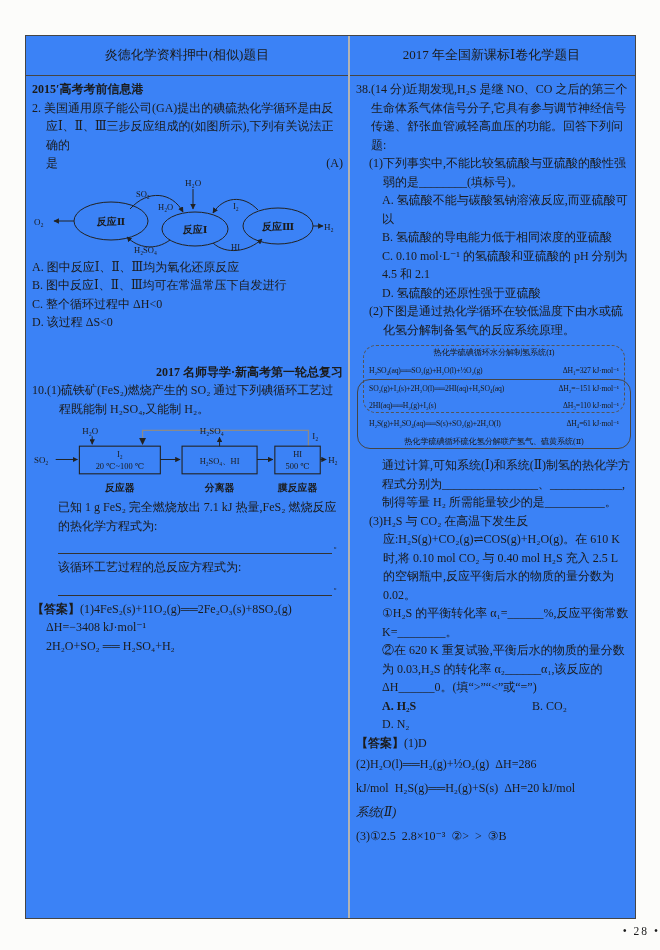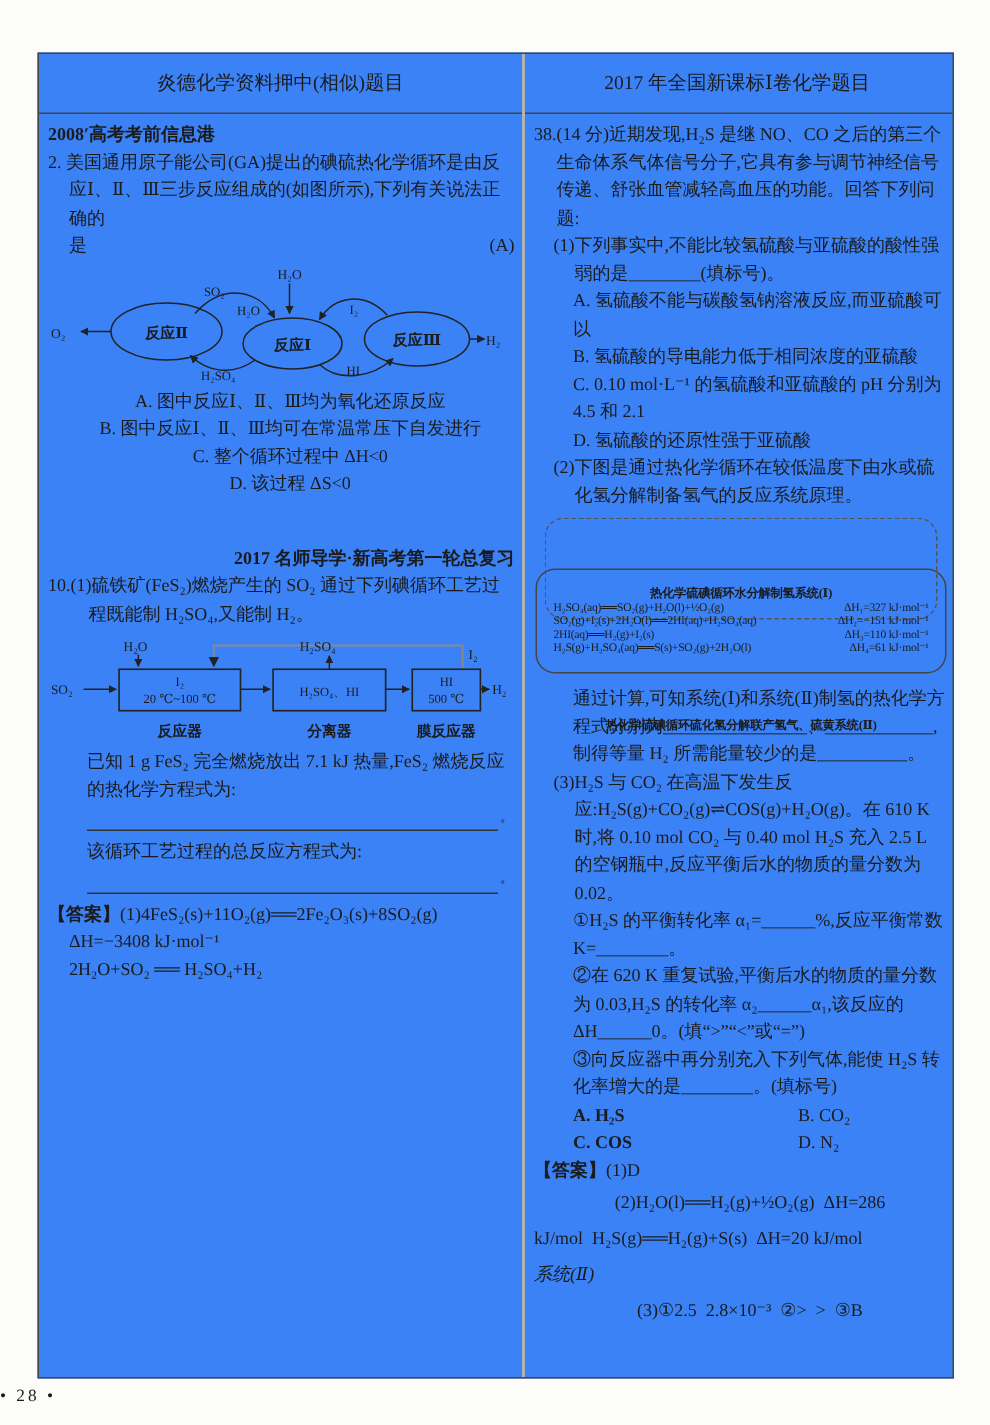--- a/index.html
+++ b/index.html
@@ -21,21 +21,21 @@
   .col{position:absolute;top:44px;}
   .col-left{left:6px;width:311px;}
   .col-right{left:330px;width:276px;}
   p{margin:0;}
   .bold{font-weight:bold;}
   .sec-title{font-weight:bold;}
   .hang13{padding-left:14px;text-indent:-14px;}
   .hang15{padding-left:15px;text-indent:-15px;}
   .hang26{padding-left:27px;text-indent:-27px;}
   .sub-item{margin-left:13px;padding-left:14px;text-indent:-14px;}
-  .ml12{margin-left:12px;text-align:center;}
+  .ml12{}
   .ml26{margin-left:26px;}
   .tail-row{display:flex;justify-content:space-between;padding-left:14px;}
   .blank-line{display:flex;align-items:flex-end;margin:3px 0 4px 26px;height:16px;}
   .blank-line .rule{flex:1;border-bottom:1px solid #333;height:13px;}
   .blank-line .dot{font-size:10px;margin-left:1px;}
   .ans-first{padding-left:35px;text-indent:-35px;}
   .ans-cont{margin-left:14px;}
   .ans-line{white-space:pre-wrap;}
   .ans-right{line-height:24px;}
   .kai{font-style:italic;}
@@ -45,38 +45,38 @@
   
   .sysbox{position:relative;height:108px;margin:4px 0 5px 0;}
   .rect-dashed{position:absolute;top:2px;left:7px;right:7px;height:66px;
     border:1px dashed #555;border-radius:13px;}
   .rect-solid{position:absolute;top:36px;left:1px;right:1px;bottom:2px;
     border:1.2px solid #454545;border-radius:13px;}
   .sysrows{position:absolute;top:5px;left:13px;right:13px;bottom:5px;
     display:flex;flex-direction:column;justify-content:space-between;}
   .sysrow{display:flex;justify-content:space-between;
     font-size:7.7px;line-height:9px;letter-spacing:-0.15px;white-space:nowrap;}
-  .systitle{text-align:center;display:block;font-weight:700;font-size:8.2px;margin-top:43px;}
+  .systitle{text-align:center;display:block;font-weight:400;font-size:8.2px;}
   .opt2col{display:flex;margin-left:26px;}
   .opt2col .o1{width:150px;font-weight:bold;}
-  .page-num{position:absolute;left:0;right:0;top:922px;text-align:left;
+  .page-num{position:absolute;left:0;right:0;top:922px;text-align:right;
     font-size:11.5px;letter-spacing:2px;}
 </style>
 </head>
 <body>
 
 <div class="exam-table">
   <div class="header-row">
     <div class="hcell">炎德化学资料押中(相似)题目</div>
     <div class="hcell r">2017 年全国新课标Ⅰ卷化学题目</div>
   </div>
   <div class="vdiv"></div>
 
   <div class="col col-left">
-    <p class="sec-title">2008′高考考前信息港</p>
+    <p class="sec-title">2015′高考考前信息港</p>
 
     <p class="hang13">2. 美国通用原子能公司(GA)提出的碘硫热化学循环是由反应Ⅰ、Ⅱ、Ⅲ三步反应组成的(如图所示),下列有关说法正确的</p>
     <div class="tail-row">
       <span>是</span>
       <span>(A)</span>
     </div>
 
     <svg class="cyc" width="305" height="80" viewBox="0 0 305 80">
       <defs>
         <marker id="ah1" viewBox="0 0 10 10" refX="9" refY="5" markerWidth="5.5" markerHeight="5.5" orient="auto">
@@ -201,27 +201,25 @@
             <span class="systitle" style="flex:1">热化学硫碘循环硫化氢分解联产氢气、硫黄系统(Ⅱ)</span>
           </div>
       </div>
     </div>
 
     <p class="ml26">通过计算,可知系统(Ⅰ)和系统(Ⅱ)制氢的热化学方程式分别为________________、____________,制得等量 H₂ 所需能量较少的是__________。</p>
 
     <p class="sub-item">(3)H₂S 与 CO₂ 在高温下发生反应:H₂S(g)+CO₂(g)⇌COS(g)+H₂O(g)。在 610 K 时,将 0.10 mol CO₂ 与 0.40 mol H₂S 充入 2.5 L 的空钢瓶中,反应平衡后水的物质的量分数为 0.02。</p>
     <div class="ml26">①H₂S 的平衡转化率 α₁=______%,反应平衡常数 K=________。</div>
     <div class="ml26">②在 620 K 重复试验,平衡后水的物质的量分数为 0.03,H₂S 的转化率 α₂______α₁,该反应的 ΔH______0。(填“&gt;”“&lt;”或“=”)</div>
-    <div class="ml26">③向反应器中再分别充入下列气体,能使 H₂S 转化率增大的是________。(填标号)</div>
     <div class="opt2col">
       <div class="o1">A. H₂S</div>
       <div>B. CO₂</div>
     </div>
     <div class="opt2col">
-      <div class="o1">C. COS</div>
       <div>D. N₂</div>
     </div>
 
     <div>
       <span class="bold">【答案】</span><span>(1)D</span>
     </div>
     <div class="ans-right">
       <div class="ans-line ml12">(2)H₂O(l)══H₂(g)+½O₂(g)  ΔH=286</div>
       <div class="ans-line">kJ/mol  H₂S(g)══H₂(g)+S(s)  ΔH=20 kJ/mol</div>
       <div class="ans-line kai">系统(Ⅱ)</div>

